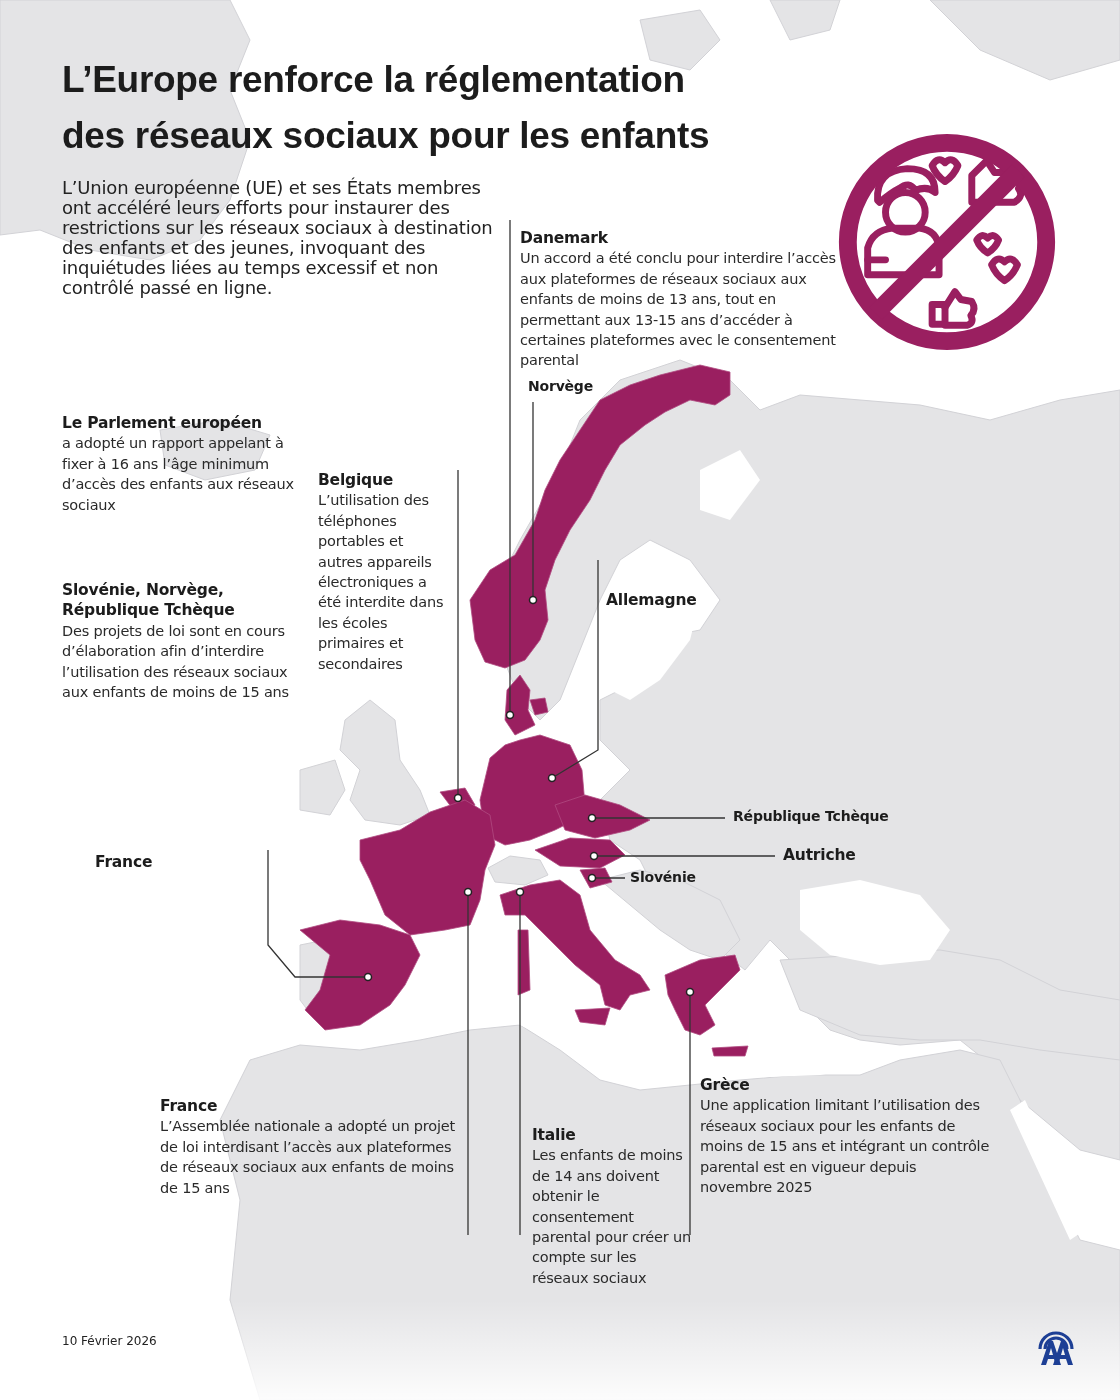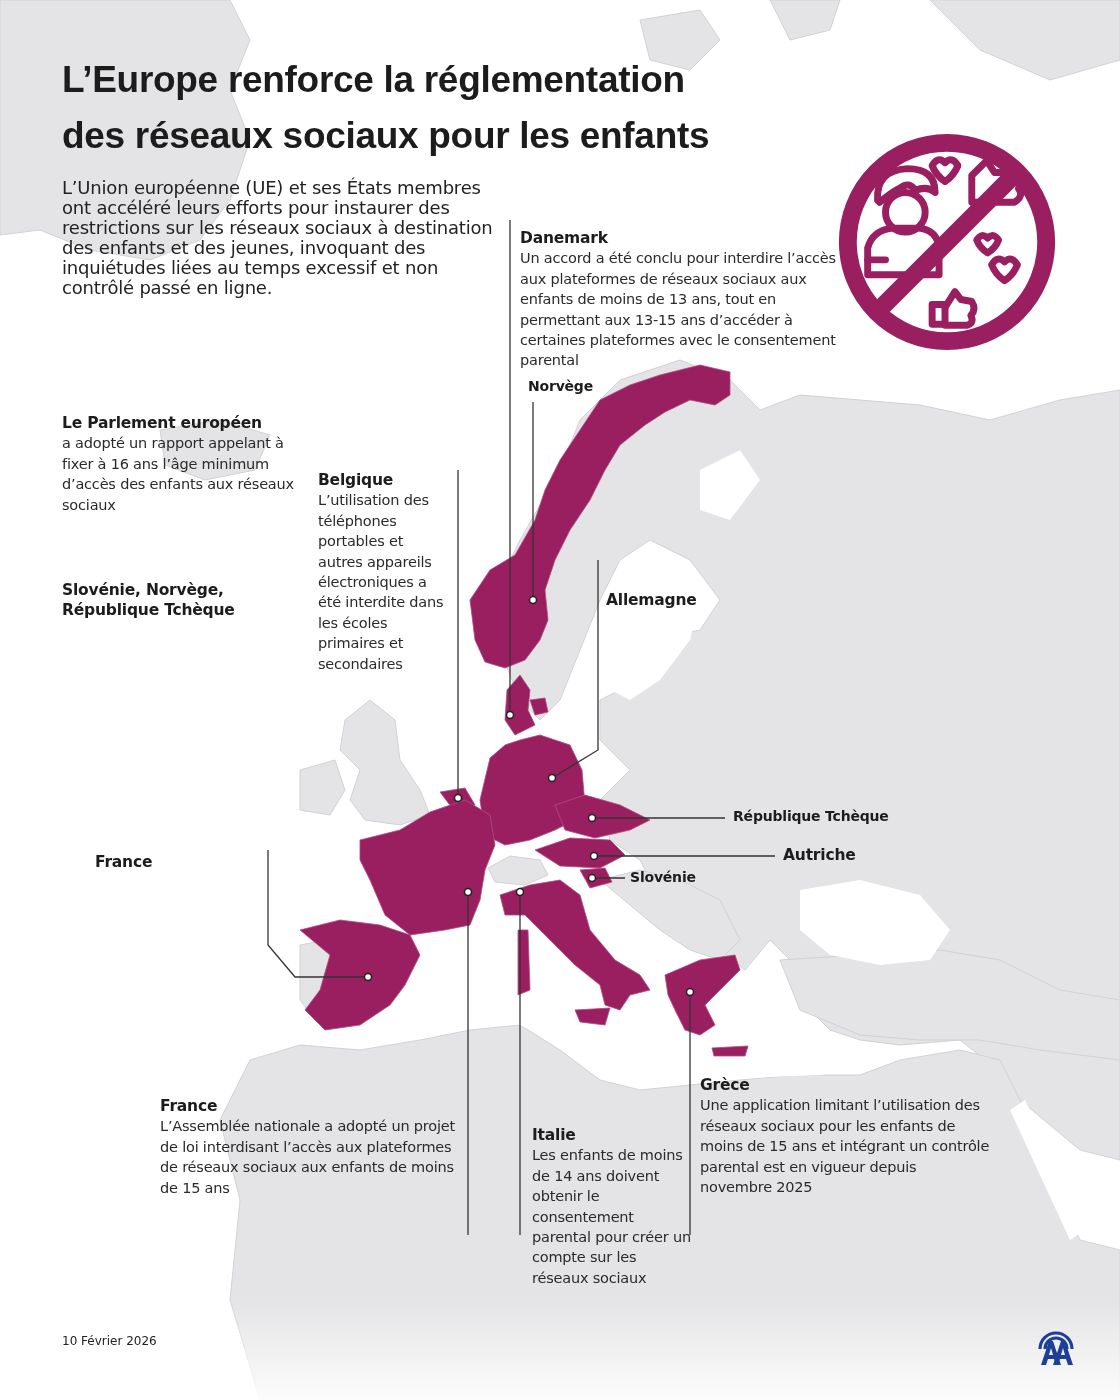--- a/index.html
+++ b/index.html
@@ -172,20 +172,21 @@
   <span>L’utilisation des téléphones portables et autres appareils électroniques a été interdite dans les écoles primaires et secondaires</span>
 </div>
 
 <div class="note" style="left:606px;top:583px;width:265px;margin-top:7px;">
   <span class="h">Allemagne</span>
 </div>
 
 <div class="note" style="left:62px;top:580px;width:245px;">
   <span class="h">Slovénie, Norvège,</span>
   <span class="h">République Tchèque</span>
+  <span>Des projets de loi sont en cours d’élaboration afin d’interdire l’utilisation des réseaux sociaux aux enfants de moins de 15 ans</span>
 </div>
 
 <div class="lab" style="left:733px;top:808px;">République Tchèque</div>
 
 <div class="note" style="left:783px;top:845px;width:200px;">
   <span class="h">Autriche</span>
 </div>
 
 <div class="lab" style="left:630px;top:869px;">Slovénie</div>
 

